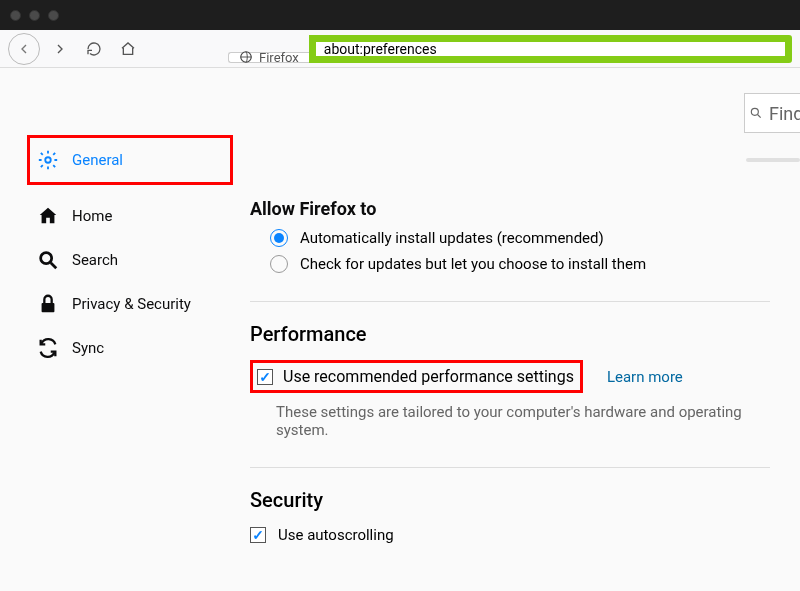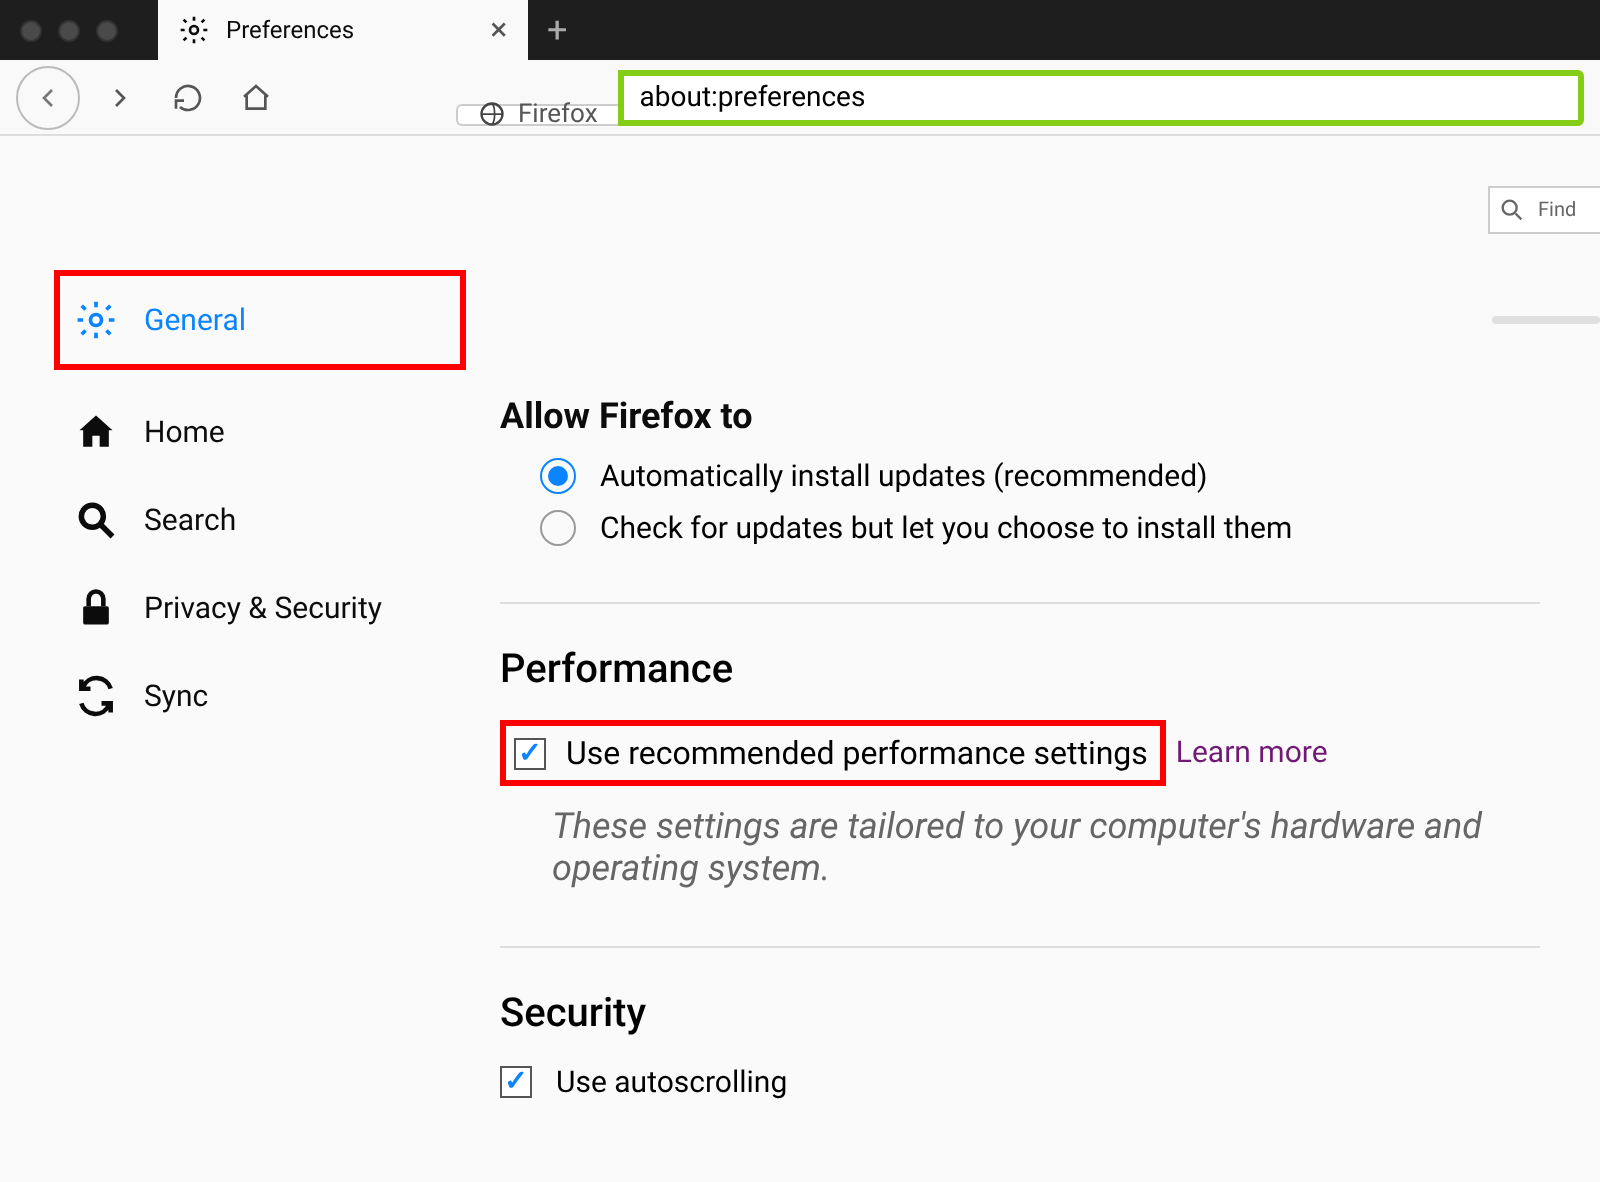--- a/index.html
+++ b/index.html
@@ -14,73 +14,60 @@
     .tab .favicon { width: 16px; height: 16px; display: flex; align-items: center; justify-content: center; }
     .tab-title { font-size: 12px; color: #0c0c0d; margin-right: 60px; }
     .tab-close { font-size: 16px; color: #555; cursor: pointer; line-height: 1; }
     .newtab { width: 30px; height: 30px; display: flex; align-items: center; justify-content: center; color: #aaa; font-size: 18px; cursor: pointer; }
 
     .toolbar { height: 38px; background: #f9f9fa; display: flex; align-items: center; padding: 0 8px; gap: 6px; border-bottom: 1px solid #ddd; }
     .nav-btn { width: 28px; height: 28px; display: flex; align-items: center; justify-content: center; color: #555; cursor: pointer; }
     .nav-back { width: 32px; height: 32px; border: 1px solid #bbb; border-radius: 50%; display: flex; align-items: center; justify-content: center; }
     .urlbar-wrap { display: flex; flex: 1; margin-left: 80px; height: 28px; }
     .identity { display: flex; align-items: center; gap: 6px; padding: 0 10px; border: 1px solid #ccc; border-right: none; background: #fff; border-radius: 3px 0 0 3px; font-size: 13px; color: #555; margin-top: 17px; }
-    .urlbar { flex: 1; border: 3px solid #84cc16; border-radius: 0 3px 3px 0; background: #fff; padding: 0 8px; font-size: 14px; }
+    .urlbar { flex: 1; border: 7px solid #84cc16; border-radius: 0 3px 3px 0; background: #fff; padding: 0 8px; font-size: 14px; }
 
     .page { position: absolute; top: 68px; left: 0; right: 0; bottom: 0; display: flex; background: #fafafa; }
     .sidebar { width: 250px; padding: 70px 20px 0 30px; }
     .side-item { display: flex; align-items: center; gap: 12px; padding: 10px 6px; font-size: 15px; color: #0c0c0d; cursor: pointer; }
     .side-item .icon { width: 24px; height: 24px; display: flex; align-items: center; justify-content: center; }
     .side-item.active { color: #0a84ff; }
     .highlight-red { border: 3px solid #ff0000; }
     .highlight-general { margin: -3px -3px 9px -3px; padding: 0 0 0 0; }
     .highlight-general .side-item { margin: 0; }
 
     .content { flex: 1; padding: 25px 0 0 0; position: relative; }
-    .find-box { position: absolute; top: 25px; right: 0; width: 56px; height: 24px; border: 1px solid #ccc; border-right: none; background: #fff; display: flex; align-items: center; gap: 6px; padding: 0 4px; font-size: 10px; color: #666; }
+    .find-box { position: absolute; top: 25px; right: 0; width: 56px; height: 40px; border: 1px solid #ccc; border-right: none; background: #fff; display: flex; align-items: center; gap: 6px; padding: 0 4px; font-size: 18px; color: #666; }
     .ghost-line { position: absolute; top: 90px; right: 0; width: 54px; height: 4px; background: #e0e0e0; border-radius: 2px; }
 
     .section { padding: 0 30px 0 0; margin-bottom: 20px; }
     .section .subtitle { font-size: 18px; color: #0c0c0d; margin-bottom: 10px; font-weight: bold; }
     .option-row { display: flex; align-items: center; gap: 12px; margin: 8px 0 8px 20px; font-size: 15px; }
     .radio { width: 18px; height: 18px; border: 1px solid #999; border-radius: 50%; display: flex; align-items: center; justify-content: center; }
     .radio.selected { border-color: #0a84ff; }
     .radio.selected::after { content: ''; width: 10px; height: 10px; background: #0a84ff; border-radius: 50%; }
 
     .divider { border: none; border-top: 1px solid #ddd; margin: 28px 30px 20px 0; }
     .section h2 { font-size: 20px; font-weight: 500; margin-bottom: 14px; }
     .checkbox { width: 16px; height: 16px; border: 1px solid #555; background: #fff; display: flex; align-items: center; justify-content: center; }
     .checkbox.checked::after { content: '✓'; color: #0a84ff; font-size: 14px; font-weight: 900; line-height: 1; }
     .perf-row { display: inline-flex; align-items: center; gap: 10px; padding: 4px 6px 4px 4px; }
-    .learn-more { color: #701a75; text-decoration: none; font-size: 15px; margin-left: 1px; }
-    .desc { font-size: 18px; color: #666; margin: 10px 0 0 26px; font-style: italic; }
+    .learn-more { color: #0369a1; text-decoration: none; font-size: 15px; margin-left: 20px; }
+    .desc { font-size: 15px; color: #666; margin: 10px 0 0 26px; }
 
     svg { display: block; }
   </style>
 </head>
 <body>
 
 <div class="titlebar">
   <div class="traffic">
     <div class="dot"></div>
     <div class="dot"></div>
     <div class="dot"></div>
-  </div>
-  <div class="tab-strip">
-    <div class="tab active">
-      <span class="favicon">
-        <svg viewBox="0 0 24 24" width="16" height="16" fill="none" stroke="#0c0c0d" stroke-width="2">
-          <circle cx="12" cy="12" r="3"></circle>
-          <path d="M12 2v3M12 19v3M4.2 4.2l2.1 2.1M17.7 17.7l2.1 2.1M2 12h3M19 12h3M4.2 19.8l2.1-2.1M17.7 6.3l2.1-2.1"></path>
-        </svg>
-      </span>
-      <span class="tab-title">Preferences</span>
-      <span class="tab-close">×</span>
-    </div>
-    <div class="newtab">+</div>
   </div>
 </div>
 
 <div class="toolbar">
   <div class="nav-back nav-btn">
     <svg viewBox="0 0 24 24" width="16" height="16" fill="none" stroke="#777" stroke-width="2">
         <path d="M15 18l-6-6 6-6"></path>
       </svg>
   </div>
   <div class="nav-btn">

